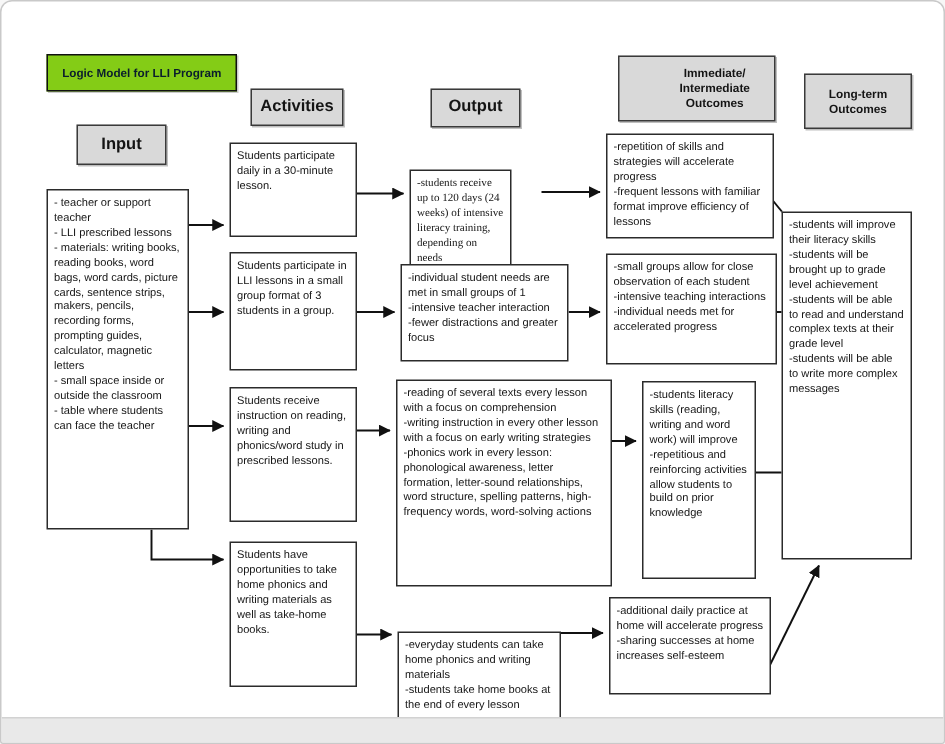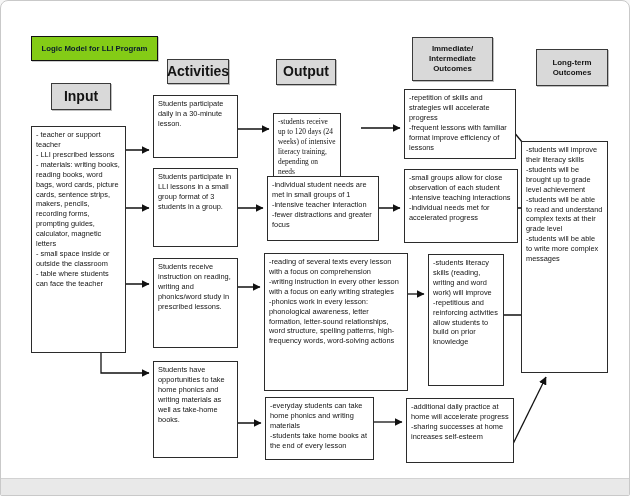--- a/index.html
+++ b/index.html
@@ -17,21 +17,21 @@
   .title-box{
     position:absolute;left:30px;top:35px;width:125px;height:23px;
     background:#84cc16;border:1px solid #111;
     display:flex;align-items:center;justify-content:center;
     font-weight:bold;font-size:7.8px;color:#0b1e2d;
     box-shadow:1px 1px 0 rgba(0,0,0,0.2);
   }
   .hdr{
     position:absolute;background:#d9d9d9;border:1px solid #3a3a3a;
     display:flex;align-items:center;justify-content:center;text-align:center;
-    font-weight:bold;font-size:14px;line-height:1.25;white-space:pre-line;
+    font-weight:bold;font-size:11px;line-height:1.25;white-space:pre-line;
     box-shadow:1px 1px 0 rgba(0,0,0,0.25);
   }
   .box{
     position:absolute;background:#ffffff;border:1px solid #2b2b2b;
     font-size:7.4px;line-height:1.34;white-space:pre-line;
     padding:3px 4px;box-sizing:border-box;overflow:hidden;
   }
   svg.connectors{position:absolute;left:0;top:0;width:628px;height:494px;pointer-events:none;}
 </style>
 </head>
@@ -66,22 +66,22 @@
       <line x1="517" y1="207" x2="544" y2="207" marker-end="url(#ah)"></line>
       <line x1="503" y1="314" x2="544" y2="314" marker-end="url(#ah)"></line>
       <line x1="511" y1="445" x2="545" y2="376" marker-end="url(#ah)"></line>
     </g>
   </svg>
 
   <div class="title-box">Logic Model for LLI Program</div>
 
   <div class="hdr" style="left:50px;top:82px;width:58px;height:25px;">Input</div>
   <div class="hdr" style="left:166px;top:58px;width:60px;height:23px;">Activities</div>
-  <div class="hdr" style="left:275px;top:58px;width:58px;height:24px;">Output</div>
-  <div class="hdr" style="left:411px;top:36px;width:79px;height:42px;font-size:7.9px;">Immediate/
+  <div class="hdr" style="left:286px;top:58px;width:58px;height:24px;">Output</div>
+  <div class="hdr" style="left:411px;top:36px;width:79px;height:42px;font-size:7.9px;padding-left:24px;">Immediate/
 Intermediate
 Outcomes</div>
   <div class="hdr" style="left:535px;top:48px;width:70px;height:35px;font-size:7.9px;">Long-term
 Outcomes</div>
 
   <div class="box" style="left:30px;top:125px;width:95px;height:227px;">- teacher or support teacher
 - LLI prescribed lessons
 - materials: writing books, reading books, word bags, word cards, picture cards, sentence strips, makers, pencils, recording forms, prompting guides, calculator, magnetic letters
 - small space inside or outside the classroom
 - table where students can face the teacher</div>
@@ -91,21 +91,21 @@
   <div class="box" style="left:152px;top:257px;width:85px;height:90px;">Students receive instruction on reading, writing and phonics/word study in prescribed lessons.</div>
   <div class="box" style="left:152px;top:360px;width:85px;height:97px;">Students have opportunities to take home phonics and writing materials as well as take-home books.</div>
 
   <div class="box" style="left:272px;top:112px;width:68px;height:65px;font-family:Liberation Serif, serif;">-students receive up to 120 days (24 weeks) of intensive literacy training, depending on needs</div>
   <div class="box" style="left:266px;top:175px;width:112px;height:65px;">-individual student needs are met in small groups of 1
 -intensive teacher interaction
 -fewer distractions and greater focus</div>
   <div class="box" style="left:263px;top:252px;width:144px;height:138px;">-reading of several texts every lesson with a focus on comprehension
 -writing instruction in every other lesson with a focus on early writing strategies
 -phonics work in every lesson: phonological awareness, letter formation, letter-sound relationships, word structure, spelling patterns, high-frequency words, word-solving actions</div>
-  <div class="box" style="left:264px;top:396px;width:109px;height:63px;">-everyday students can take home phonics and writing materials
+  <div class="box" style="left:264px;top:420px;width:109px;height:63px;">-everyday students can take home phonics and writing materials
 -students take home books at the end of every lesson</div>
 
   <div class="box" style="left:403px;top:88px;width:112px;height:70px;">-repetition of skills and strategies will accelerate progress
 -frequent lessons with familiar format improve efficiency of lessons</div>
   <div class="box" style="left:403px;top:168px;width:114px;height:74px;">-small groups allow for close observation of each student
 -intensive teaching interactions
 -individual needs met for accelerated progress</div>
   <div class="box" style="left:427px;top:253px;width:76px;height:132px;">-students literacy skills (reading, writing and word work) will improve
 -repetitious and reinforcing activities allow students to build on prior knowledge</div>
   <div class="box" style="left:405px;top:397px;width:108px;height:65px;">-additional daily practice at home will accelerate progress

